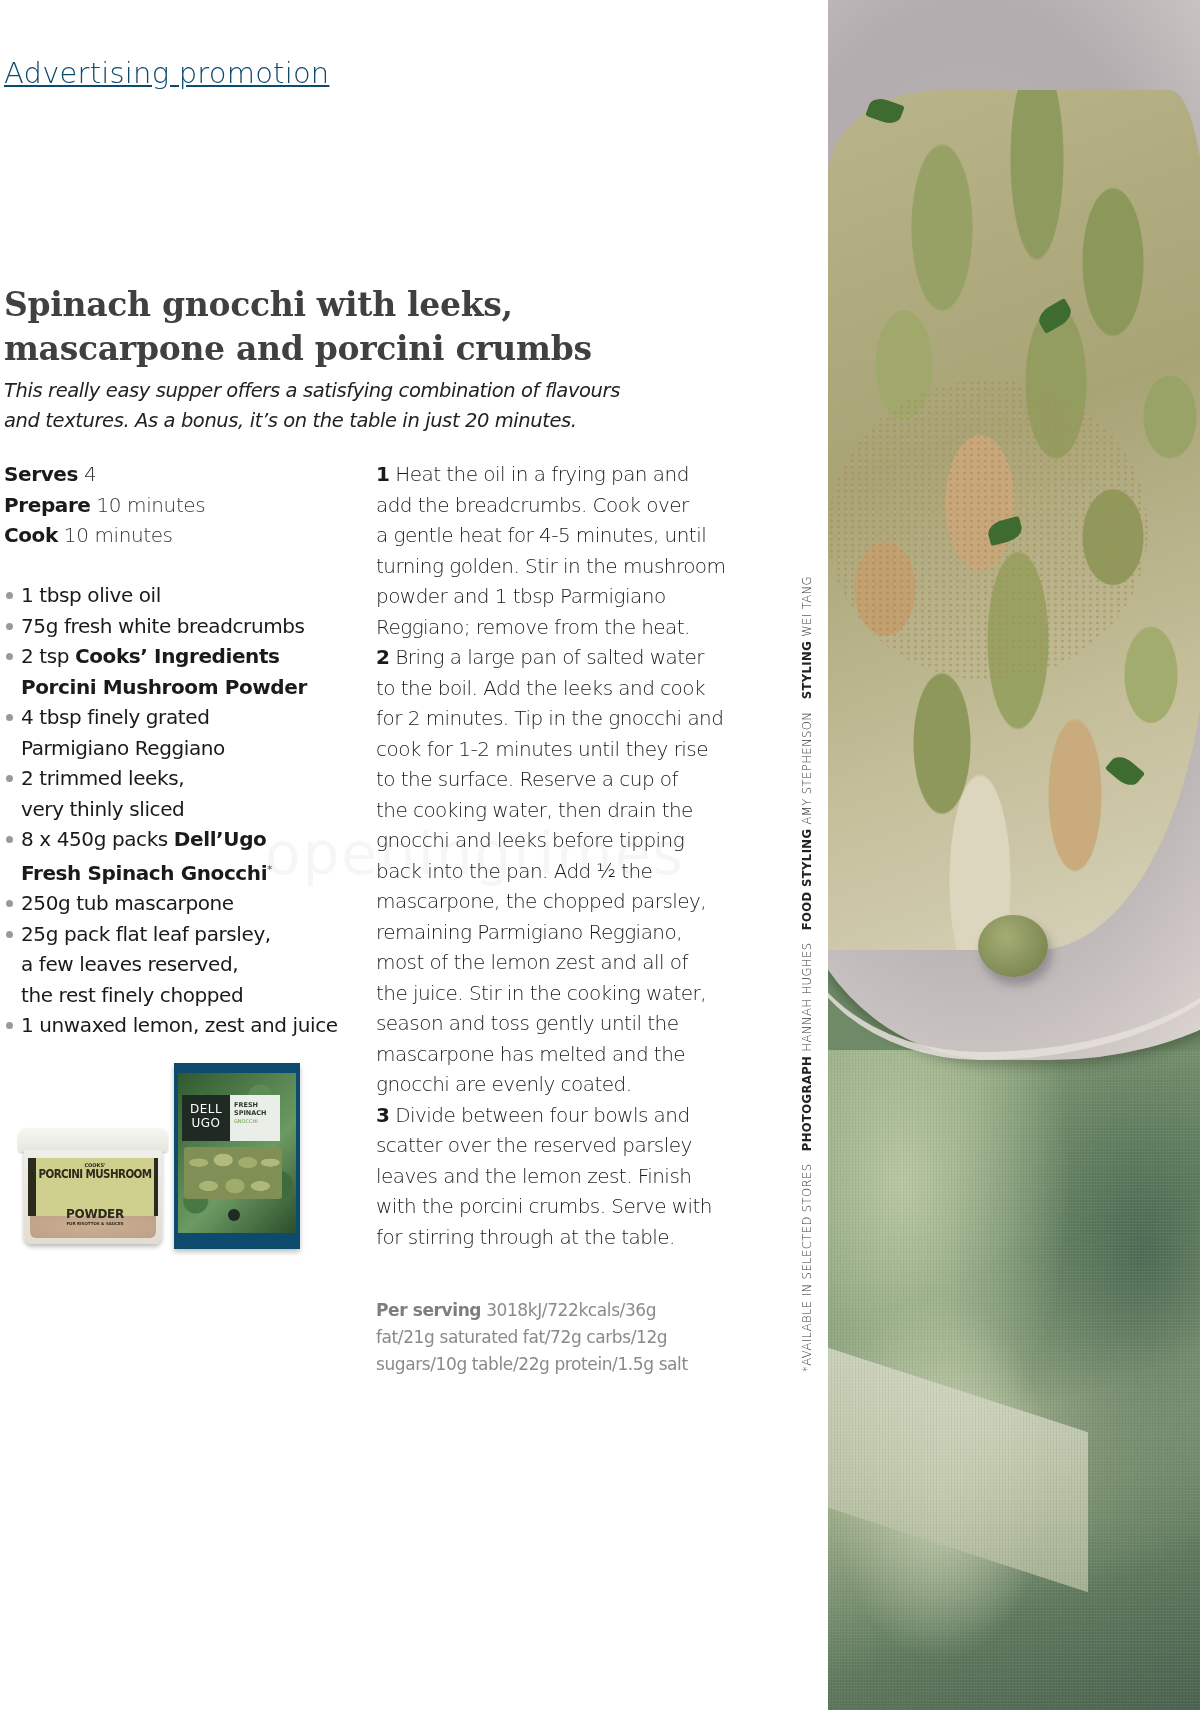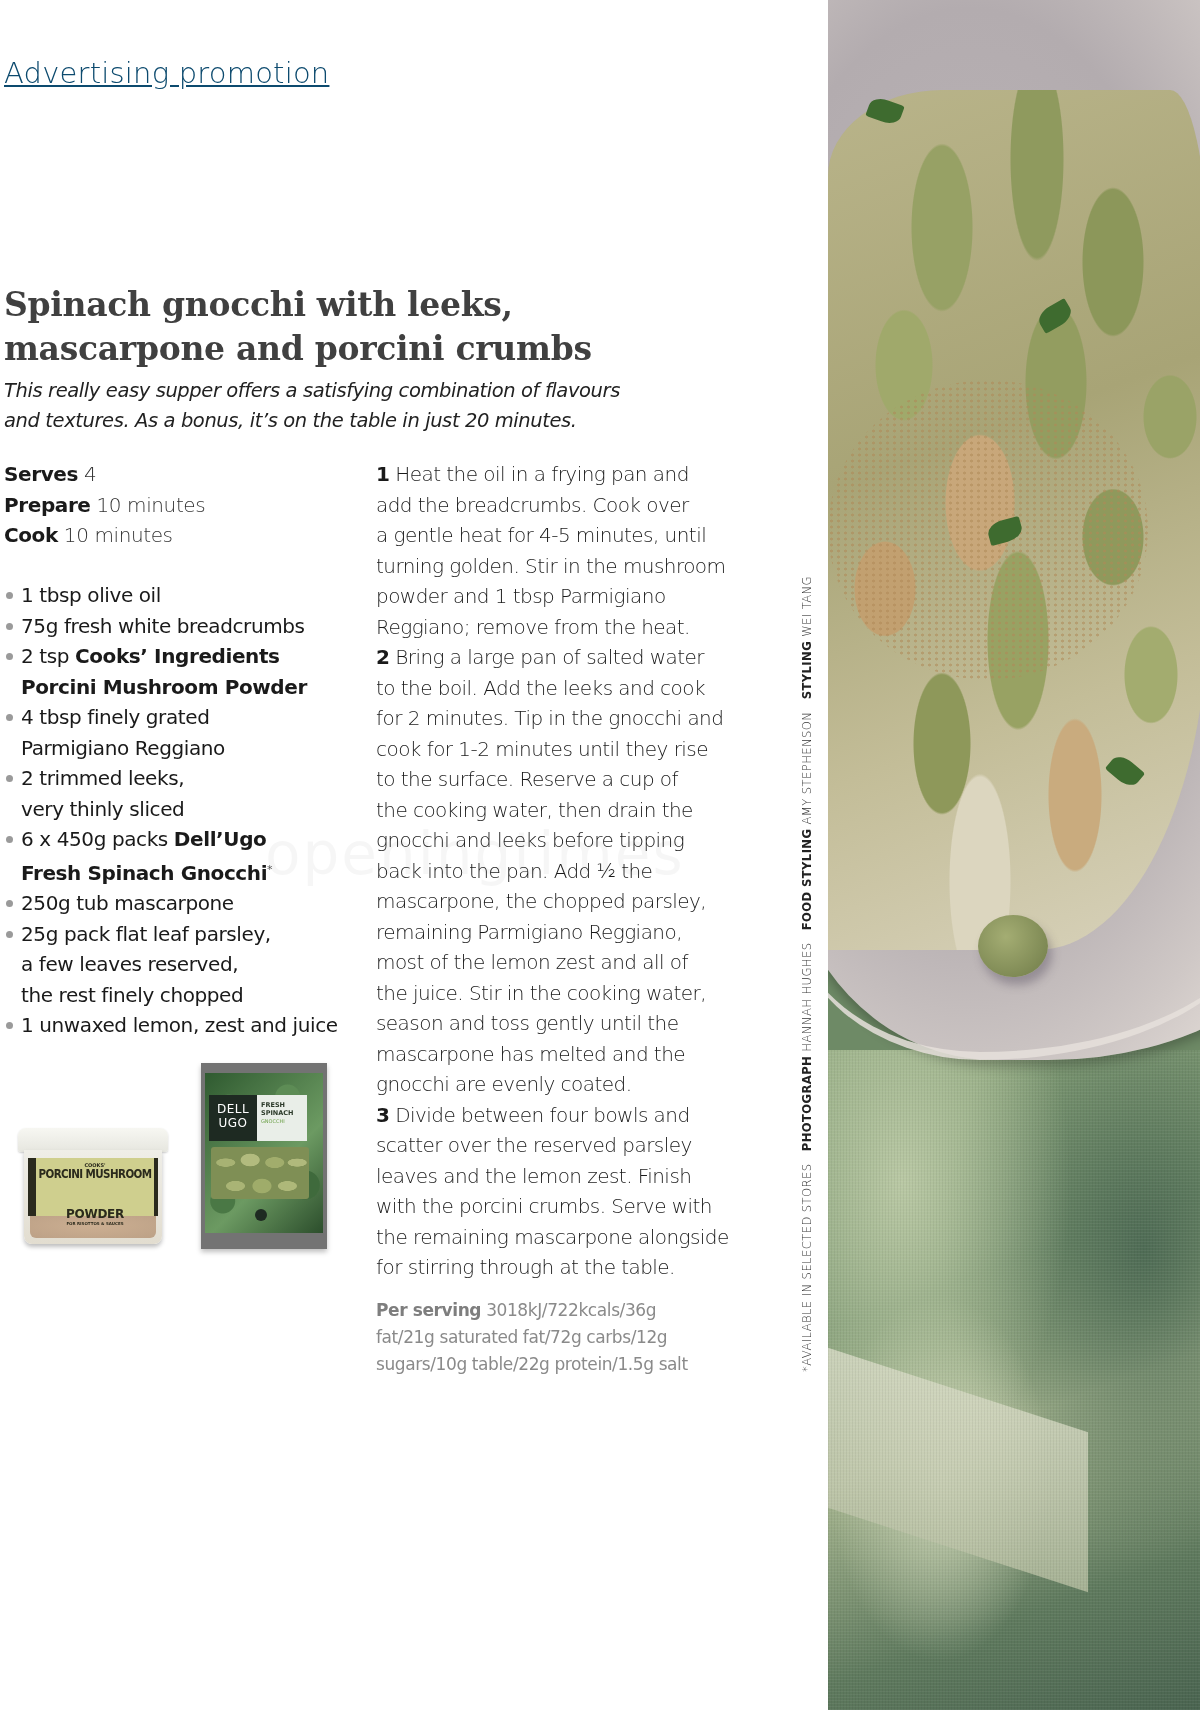--- a/index.html
+++ b/index.html
@@ -79,22 +79,22 @@
     .tub-label .l1 { font-size: 5px; display: block; margin-top: 4px; }
     .tub-label .l2 { font-size: 11.5px; line-height: 12px; display: block; letter-spacing: -0.6px; font-stretch: condensed; }
     .tub-label .l3 { font-size: 12px; line-height: 13px; display: block; letter-spacing: -0.3px; margin-top: 28px; }
     .tub-label .l4 { font-size: 4px; display: block; }
     .tub-powder {
       position: absolute; left: 12px; top: 86px; width: 126px; height: 24px;
       background: radial-gradient(#c9a98a, #b89a7e); border-radius: 0 0 6px 6px; opacity: 0.9;
     }
 
     .pack {
-      position: absolute; left: 187px; top: 8px; width: 126px; height: 186px;
-      background: #737373; box-shadow: 0 3px 5px rgba(0,0,0,0.25);
+      position: absolute; left: 160px; top: 8px; width: 126px; height: 186px;
+      background: #0c4a6e; box-shadow: 0 3px 5px rgba(0,0,0,0.25);
     }
     .pack-inner {
       position: absolute; left: 4px; top: 10px; width: 118px; height: 160px;
       background:
         radial-gradient(circle at 20% 20%, #4e7a4a 0 10px, transparent 11px),
         radial-gradient(circle at 70% 15%, #5d8c55 0 12px, transparent 13px),
         radial-gradient(circle at 85% 70%, #3f6a3c 0 14px, transparent 15px),
         radial-gradient(circle at 15% 80%, #4a7845 0 12px, transparent 13px),
         linear-gradient(135deg, #2f5a30, #6c9a62 60%, #2c4e2c);
     }
@@ -287,21 +287,21 @@
       <span class="line"><span>4 tbsp finely grated</span></span>
       <span class="line"><span>Parmigiano Reggiano</span></span>
     </li>
     <li>
       <span class="bullet"></span>
       <span class="line"><span>2 trimmed leeks,</span></span>
       <span class="line"><span>very thinly sliced</span></span>
     </li>
     <li>
       <span class="bullet"></span>
-      <span class="line"><span>6 x 450g packs </span><b>Dell’Ugo</b></span>
+      <span class="line"><span>8 x 450g packs </span><b>Dell’Ugo</b></span>
       <span class="line"><b>Fresh Spinach Gnocchi</b><sup>*</sup></span>
     </li>
     <li>
       <span class="bullet"></span>
       <span class="line"><span>250g tub mascarpone</span></span>
     </li>
     <li>
       <span class="bullet"></span>
       <span class="line"><span>25g pack flat leaf parsley,</span></span>
       <span class="line"><span>a few leaves reserved,</span></span>
@@ -367,21 +367,20 @@
       <span class="line">the juice. Stir in the cooking water,</span>
       <span class="line">season and toss gently until the</span>
       <span class="line">mascarpone has melted and the</span>
       <span class="line">gnocchi are evenly coated.</span>
     </div>
     <div class="step">
       <span class="line"><b>3</b> <span>Divide between four bowls and</span></span>
       <span class="line">scatter over the reserved parsley</span>
       <span class="line">leaves and the lemon zest. Finish</span>
       <span class="line">with the porcini crumbs. Serve with</span>
-      <span class="line">the remaining mascarpone alongside</span>
       <span class="line">for stirring through at the table.</span>
     </div>
   </div>
 
   <div class="nutrition">
     <span class="line"><b>Per serving</b> <span>3018kJ/722kcals/36g</span></span>
     <span class="line">fat/21g saturated fat/72g carbs/12g</span>
     <span class="line">sugars/10g table/22g protein/1.5g salt</span>
   </div>
 

